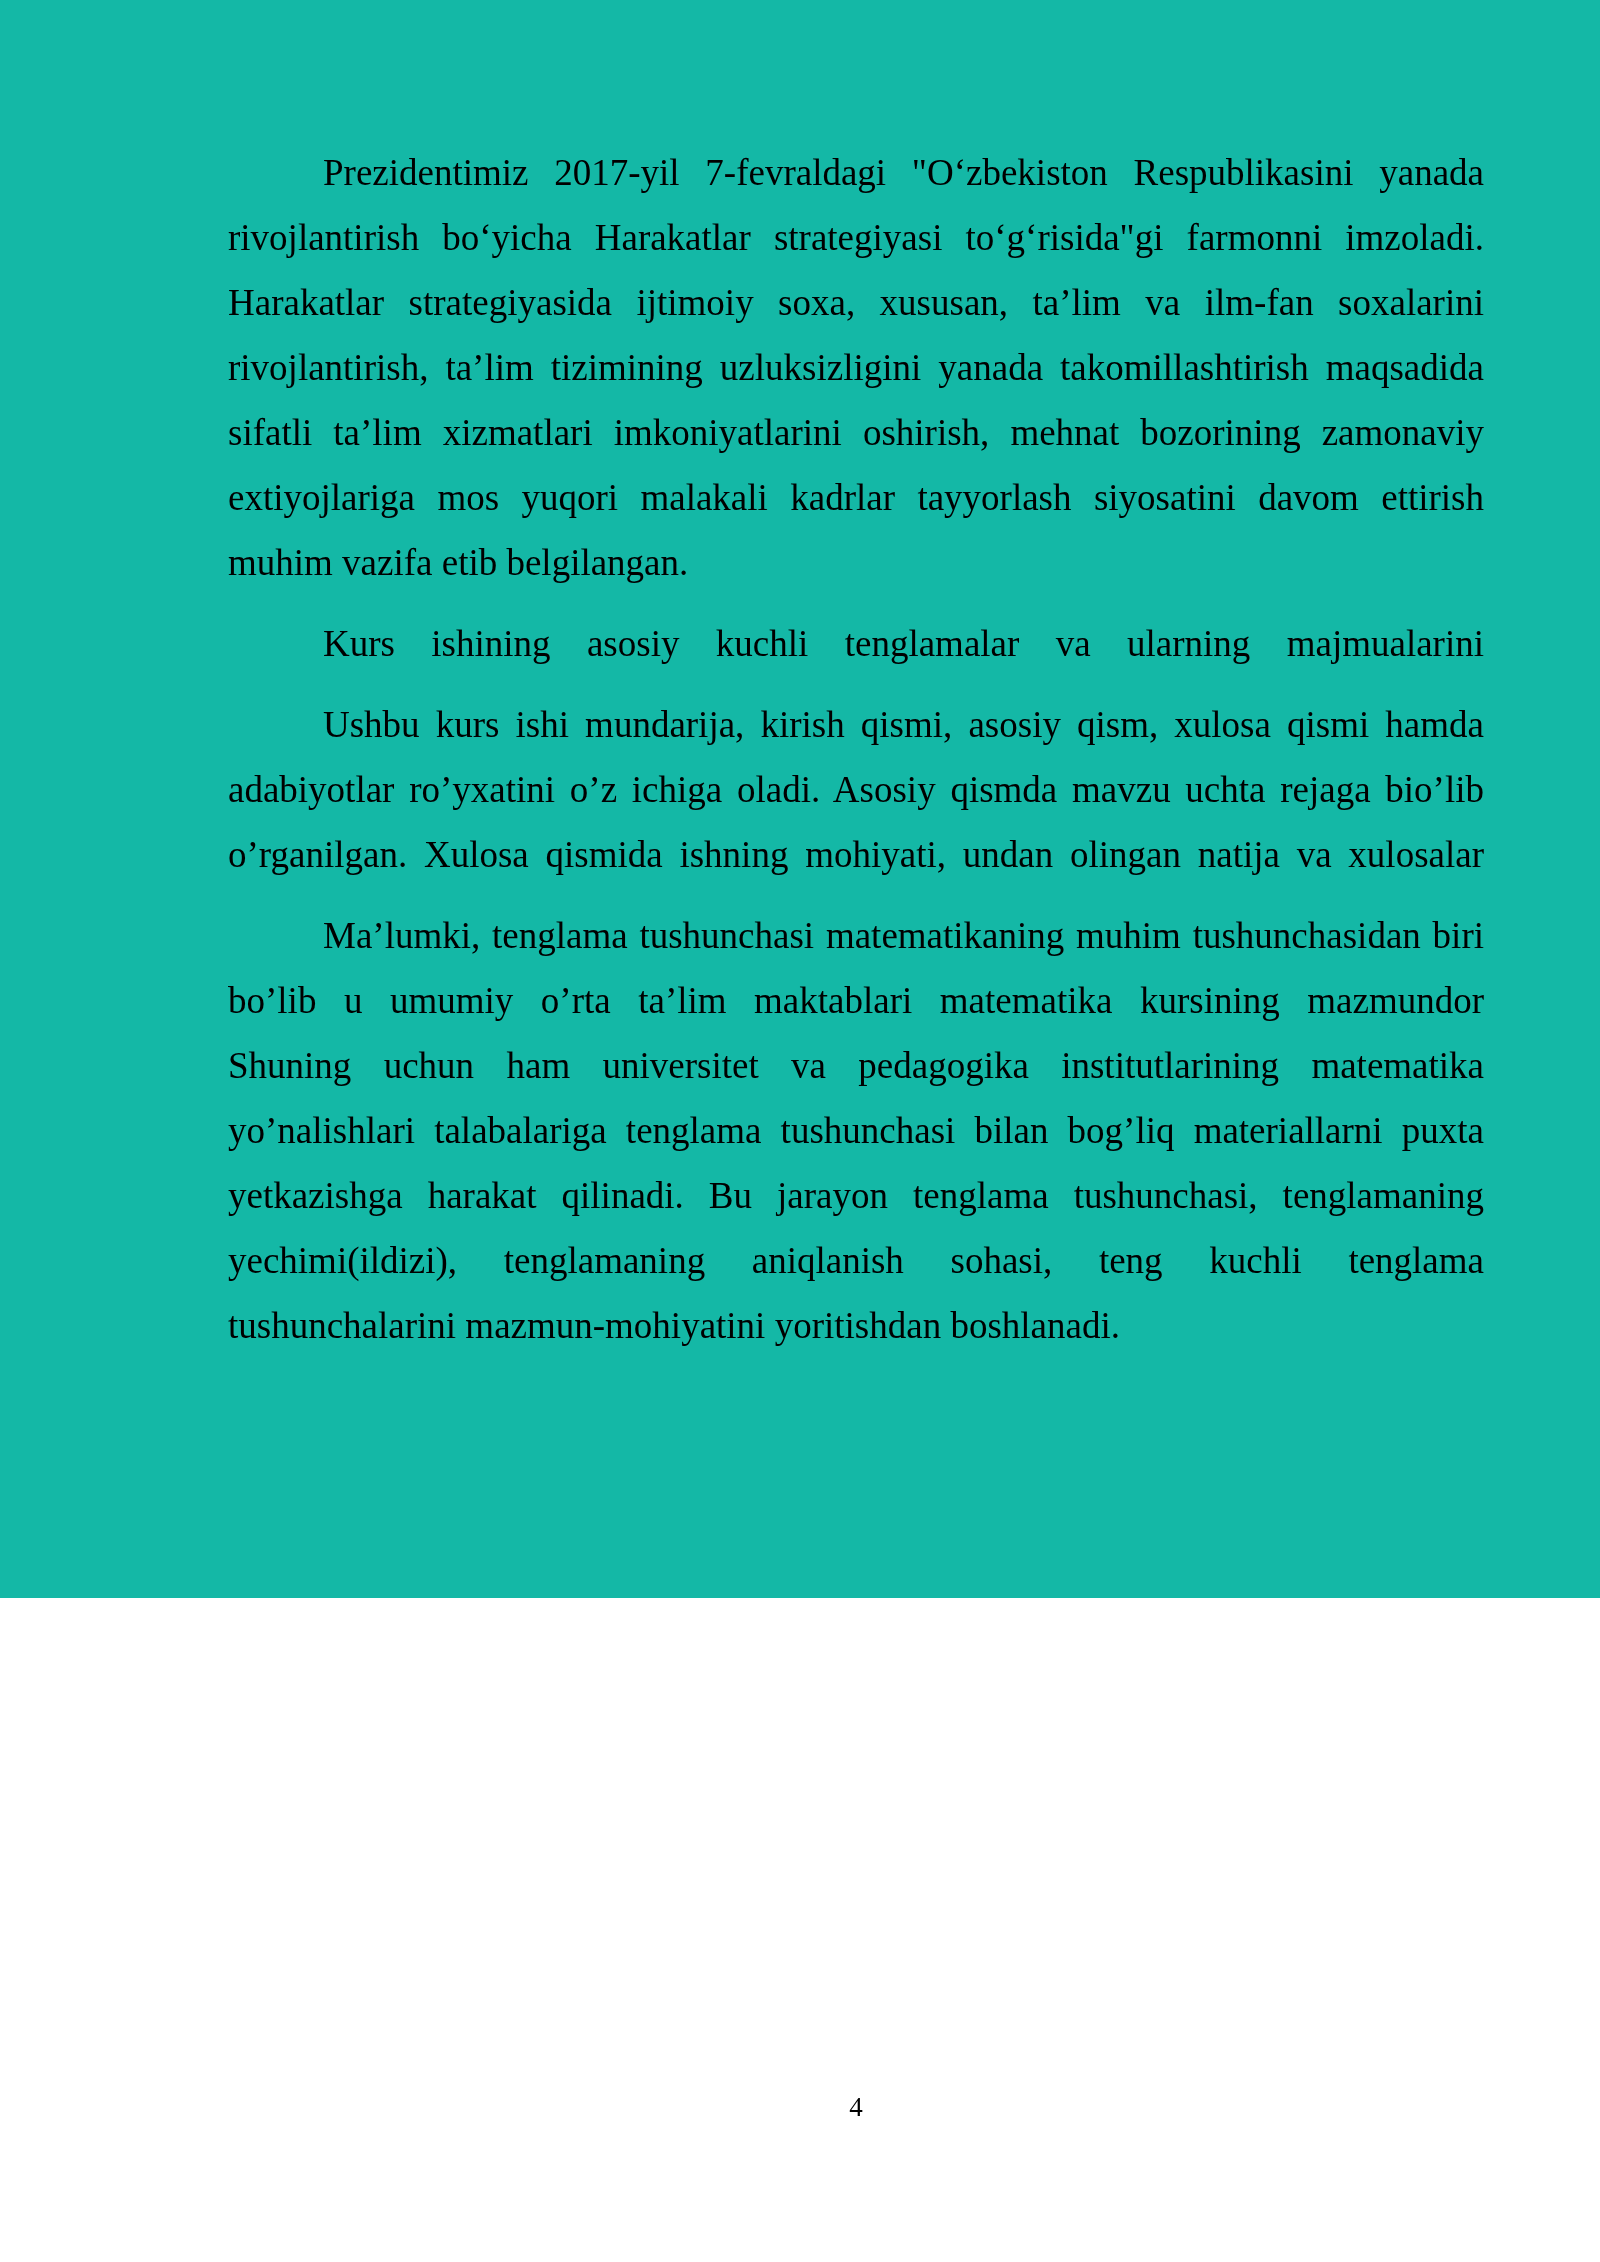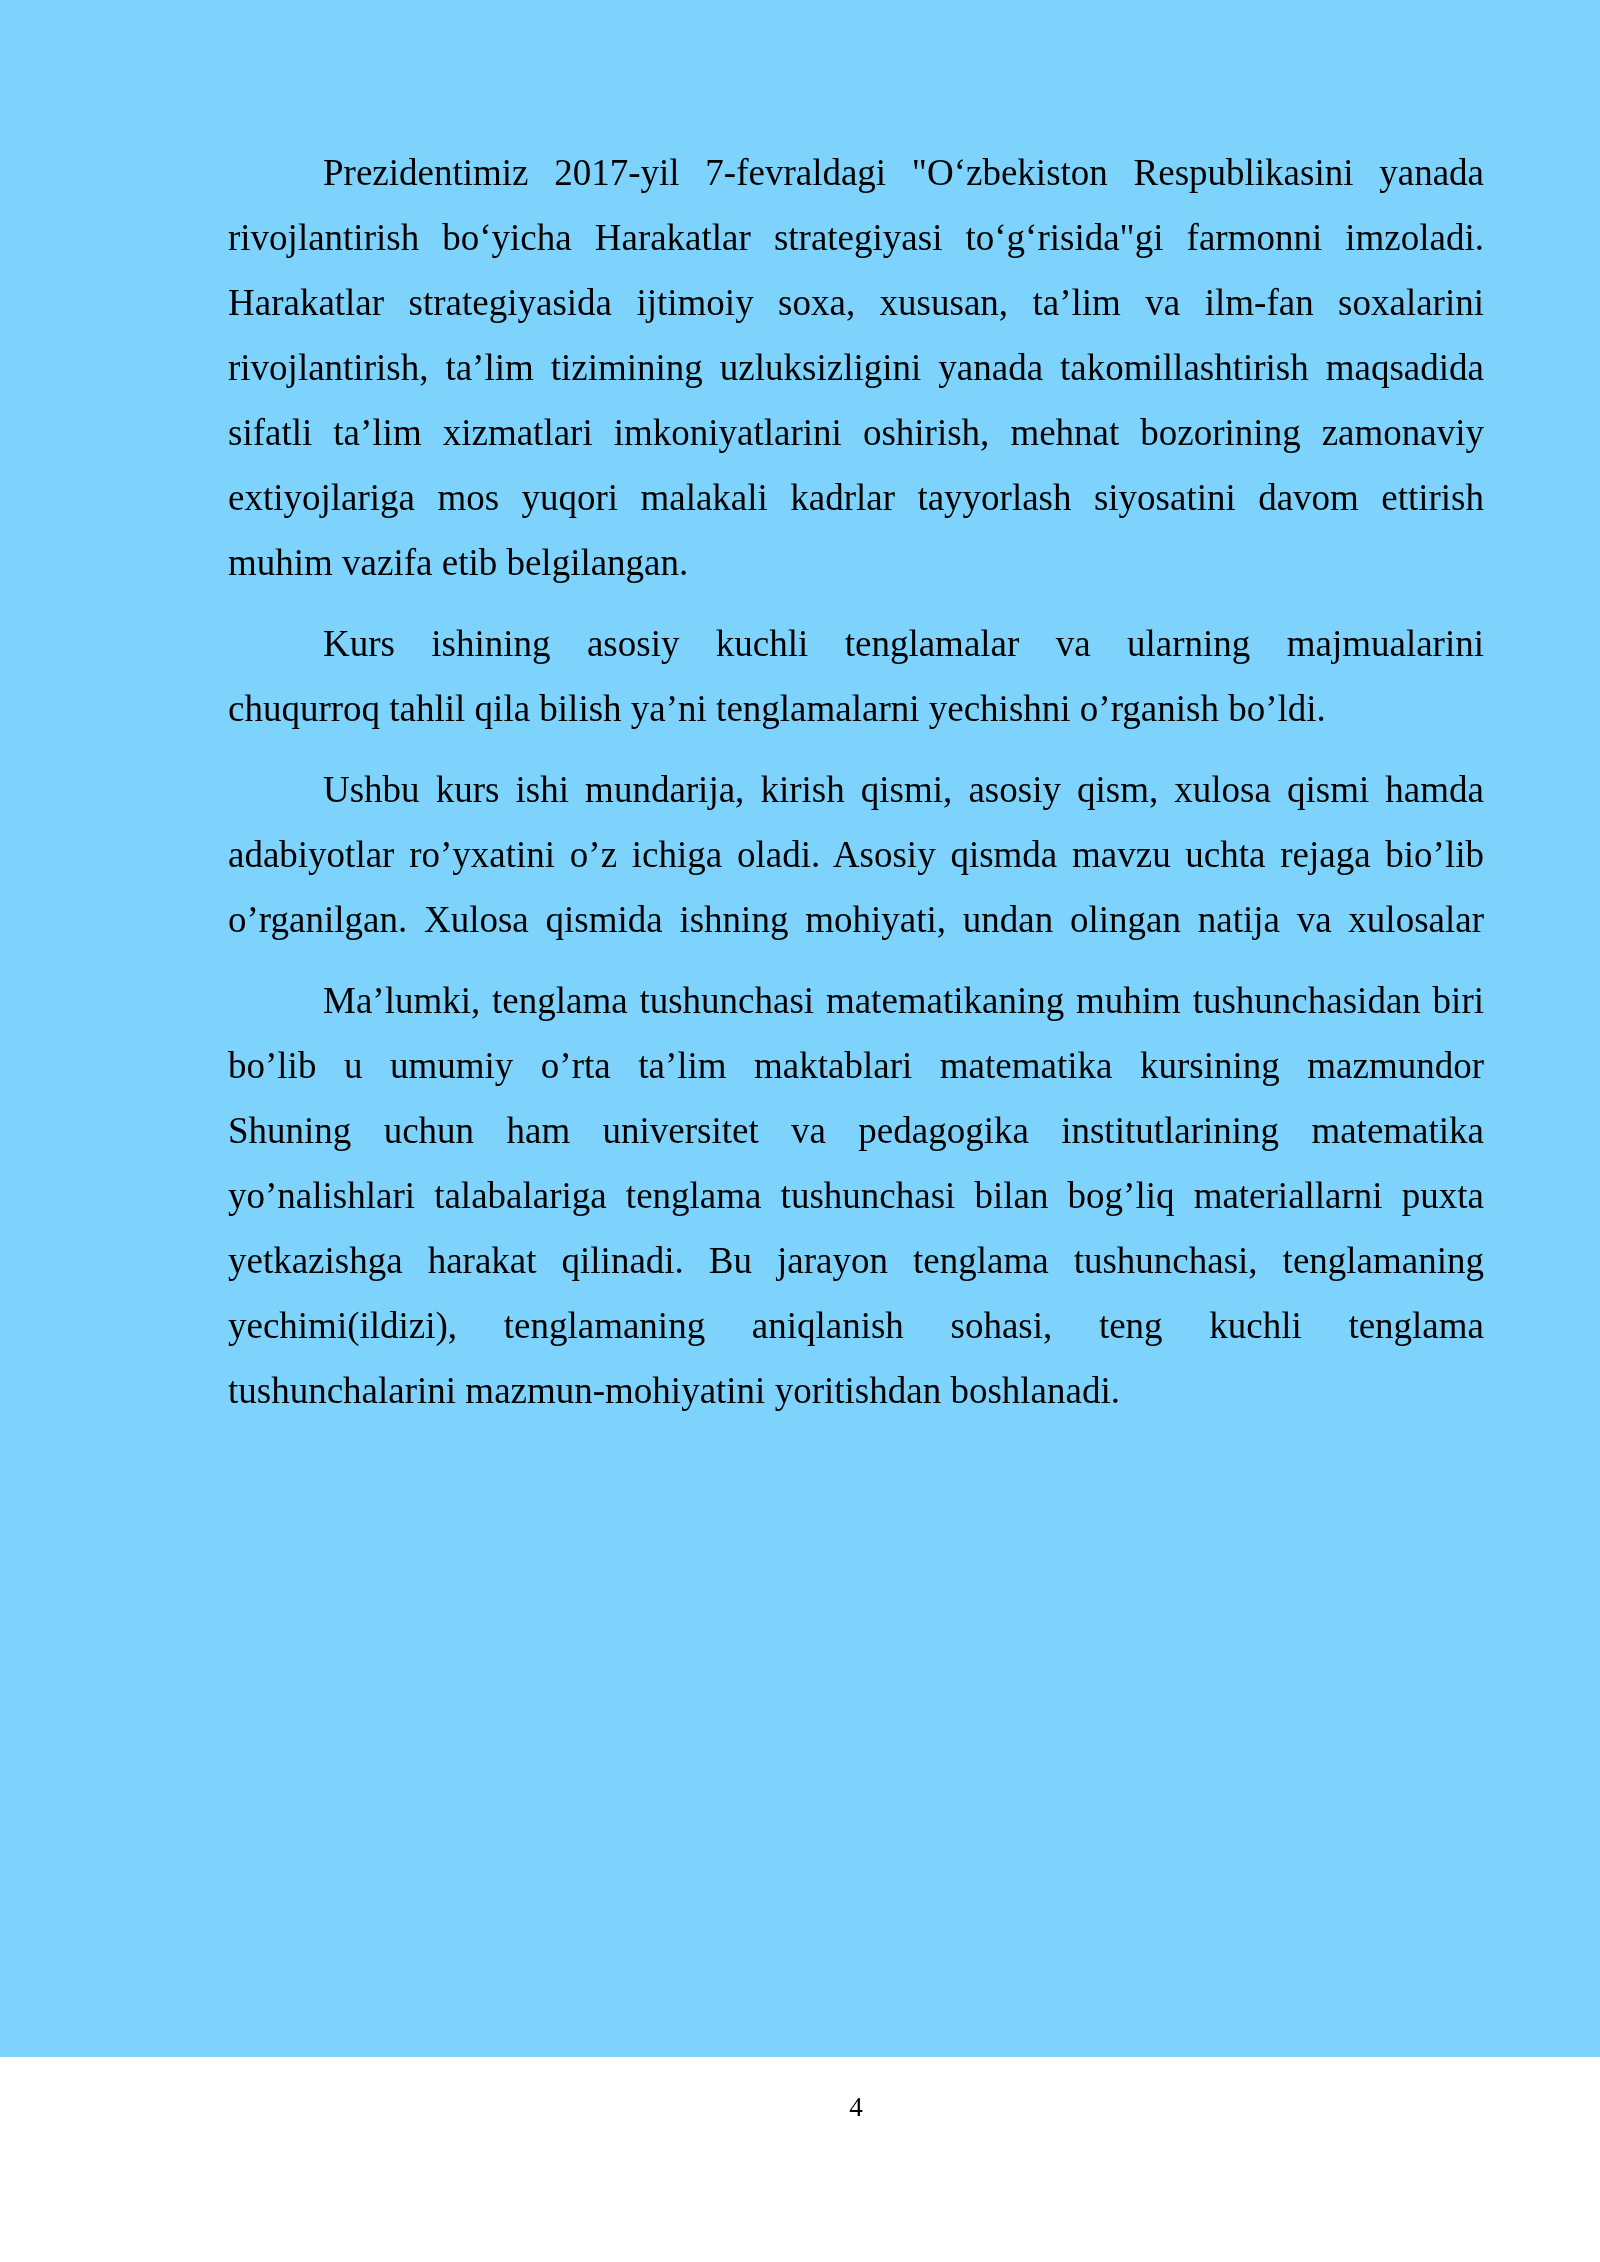--- a/index.html
+++ b/index.html
@@ -14,22 +14,22 @@
     color: #000000;
     font-family: "Liberation Serif", "DejaVu Serif", serif;
     position: relative;
     overflow: hidden;
   }
   .page {
     position: absolute;
     left: 0;
     top: 0;
     width: 1600px;
-    height: 2057px;
-    background: #7dd3fc;
+    height: 1598px;
+    background: #14b8a6;
   }
   .text-block {
     position: absolute;
     left: 228px;
     top: 140px;
     width: 1256px;
     font-size: 37px;
     color: #000000;
   }
   .paragraph {
@@ -73,21 +73,20 @@
         <div class="line first">Prezidentimiz 2017-yil 7-fevraldagi "Oʻzbekiston Respublikasini yanada</div>
         <div class="line">rivojlantirish boʻyicha Harakatlar strategiyasi toʻgʻrisida"gi farmonni imzoladi.</div>
         <div class="line">Harakatlar strategiyasida ijtimoiy soxa, xususan, ta’lim va ilm-fan soxalarini</div>
         <div class="line">rivojlantirish, ta’lim tizimining uzluksizligini yanada takomillashtirish maqsadida</div>
         <div class="line">sifatli ta’lim xizmatlari imkoniyatlarini oshirish, mehnat bozorining zamonaviy</div>
         <div class="line">extiyojlariga mos yuqori malakali kadrlar tayyorlash siyosatini davom ettirish</div>
         <div class="line last">muhim vazifa etib belgilangan.</div>
       </div>
       <div class="paragraph">
         <div class="line first">Kurs ishining asosiy kuchli tenglamalar va ularning majmualarini</div>
-        <div class="line last">chuqurroq tahlil qila bilish ya’ni tenglamalarni yechishni o’rganish bo’ldi.</div>
       </div>
       <div class="paragraph">
         <div class="line first">Ushbu kurs ishi mundarija, kirish qismi, asosiy qism, xulosa qismi hamda</div>
         <div class="line">adabiyotlar ro’yxatini o’z ichiga oladi. Asosiy qismda mavzu uchta rejaga bio’lib</div>
         <div class="line">o’rganilgan. Xulosa qismida ishning mohiyati, undan olingan natija va xulosalar</div>
       </div>
       <div class="paragraph">
         <div class="line first">Ma’lumki, tenglama tushunchasi matematikaning muhim tushunchasidan biri</div>
         <div class="line">bo’lib u umumiy o’rta ta’lim maktablari matematika kursining mazmundor</div>
         <div class="line">Shuning uchun ham universitet va pedagogika institutlarining matematika</div>

